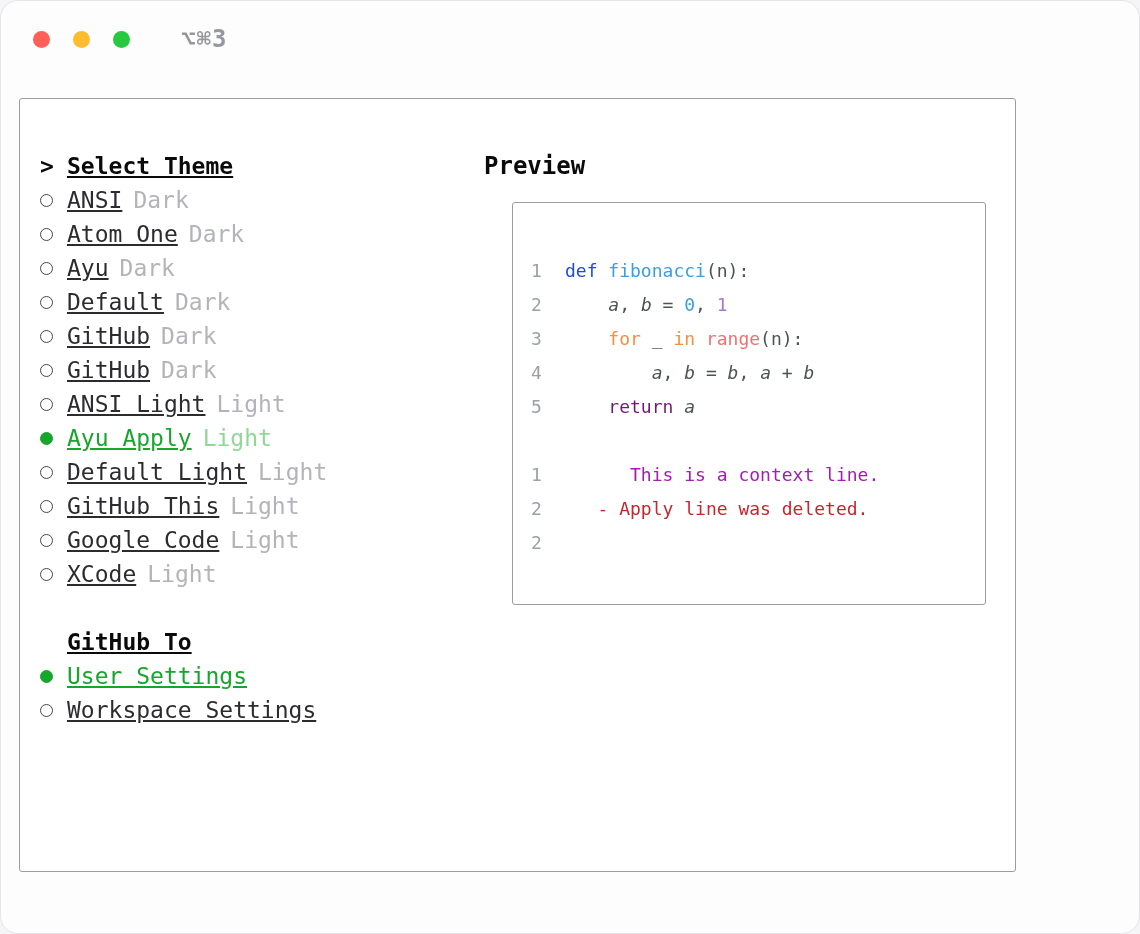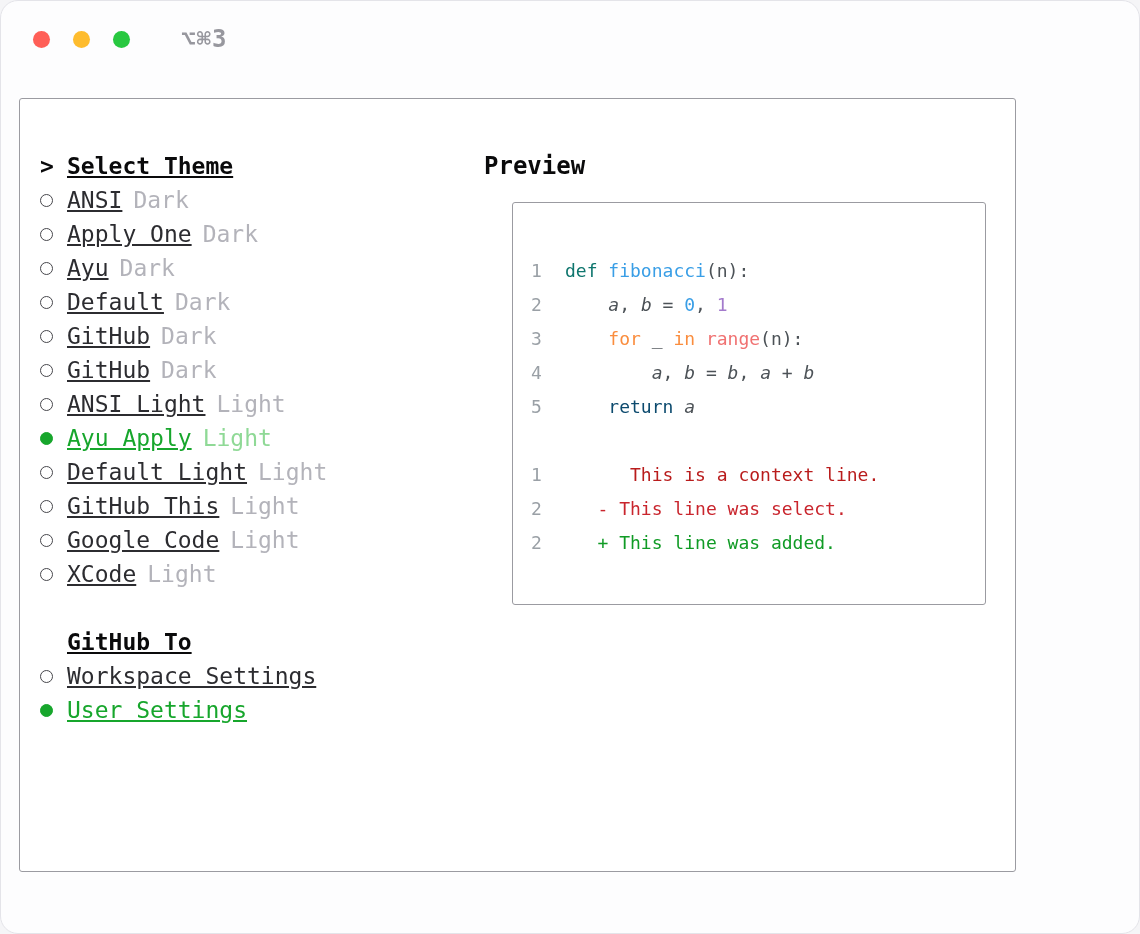--- a/index.html
+++ b/index.html
@@ -49,21 +49,21 @@
             <span class="gutter">
               <span class="radio"></span>
             </span>
             <span class="name">ANSI</span>
             <span class="variant">Dark</span>
           </div>
           <div class="row">
             <span class="gutter">
               <span class="radio"></span>
             </span>
-            <span class="name">Apply One</span>
+            <span class="name">Atom One</span>
             <span class="variant">Dark</span>
           </div>
           <div class="row">
             <span class="gutter">
               <span class="radio"></span>
             </span>
             <span class="name">Ayu</span>
             <span class="variant">Dark</span>
           </div>
           <div class="row">
@@ -131,43 +131,43 @@
           </div>
         </div>
       <div class="spacer"></div>
       <div class="row">
         <span class="gutter"></span>
         <span class="name title-text">GitHub To</span>
       </div>
       <div id="apply-list">
           <div class="row">
             <span class="gutter">
+              <span class="radio" style="background: rgb(23, 166, 44); border-color: rgb(23, 166, 44);"></span>
+            </span>
+            <span class="name" style="color: rgb(23, 166, 44);">User Settings</span>
+          </div>
+          <div class="row">
+            <span class="gutter">
               <span class="radio"></span>
             </span>
             <span class="name">Workspace Settings</span>
-          </div>
-          <div class="row">
-            <span class="gutter">
-              <span class="radio" style="background: rgb(23, 166, 44); border-color: rgb(23, 166, 44);"></span>
-            </span>
-            <span class="name" style="color: rgb(23, 166, 44);">User Settings</span>
           </div>
         </div>
       <div class="spacer"></div>
     </div>
 
     <div class="preview-title title-text">Preview</div>
     <div class="preview-box">
       <div id="code-lines">
-          <div class="code-line"><span class="ln" style="color: rgb(154, 160, 166);">1</span><span style="color: #0f766e;">def </span><span style="color: rgb(57, 158, 230);">fibonacci</span><span style="color: rgb(76, 82, 87);">(n):</span></div>
+          <div class="code-line"><span class="ln" style="color: rgb(154, 160, 166);">1</span><span style="color: #1d4ed8;">def </span><span style="color: rgb(57, 158, 230);">fibonacci</span><span style="color: rgb(76, 82, 87);">(n):</span></div>
           <div class="code-line"><span class="ln" style="color: rgb(154, 160, 166);">2</span><span style="color: rgb(76, 82, 87);">    </span><span class="it" style="color: rgb(76, 82, 87);">a</span><span style="color: rgb(76, 82, 87);">, </span><span class="it" style="color: rgb(76, 82, 87);">b</span><span style="color: rgb(76, 82, 87);"> = </span><span style="color: rgb(57, 158, 230);">0</span><span style="color: rgb(76, 82, 87);">, </span><span style="color: rgb(163, 122, 204);">1</span></div>
           <div class="code-line"><span class="ln" style="color: rgb(154, 160, 166);">3</span><span style="color: rgb(76, 82, 87);">    </span><span style="color: rgb(250, 141, 62);">for</span><span style="color: rgb(76, 82, 87);"> _ </span><span style="color: rgb(250, 141, 62);">in</span><span style="color: rgb(76, 82, 87);"> </span><span style="color: rgb(240, 113, 113);">range</span><span style="color: rgb(76, 82, 87);">(n):</span></div>
           <div class="code-line"><span class="ln" style="color: rgb(154, 160, 166);">4</span><span style="color: rgb(76, 82, 87);">        </span><span class="it" style="color: rgb(76, 82, 87);">a</span><span style="color: rgb(76, 82, 87);">, </span><span class="it" style="color: rgb(76, 82, 87);">b</span><span style="color: rgb(76, 82, 87);"> = </span><span class="it" style="color: rgb(76, 82, 87);">b</span><span style="color: rgb(76, 82, 87);">, </span><span class="it" style="color: rgb(76, 82, 87);">a</span><span style="color: rgb(76, 82, 87);"> + </span><span class="it" style="color: rgb(76, 82, 87);">b</span></div>
-          <div class="code-line"><span class="ln" style="color: rgb(154, 160, 166);">5</span><span style="color: rgb(76, 82, 87);">    </span><span style="color: #0c4a6e; text-align: center;">return</span><span style="color: rgb(76, 82, 87);"> </span><span class="it" style="color: rgb(76, 82, 87);">a</span></div>
+          <div class="code-line"><span class="ln" style="color: rgb(154, 160, 166);">5</span><span style="color: rgb(76, 82, 87);">    </span><span style="color: #701a75; text-align: center;">return</span><span style="color: rgb(76, 82, 87);"> </span><span class="it" style="color: rgb(76, 82, 87);">a</span></div>
           <div class="code-line"></div>
-          <div class="code-line"><span class="ln" style="color: rgb(154, 160, 166);">1</span><span style="color: #b91c1c;">      This is a context line.</span></div>
-          <div class="code-line"><span class="ln" style="color: rgb(154, 160, 166);">2</span><span style="color: rgb(201, 37, 45);">   - This line was select.</span></div>
-          <div class="code-line"><span class="ln" style="color: rgb(154, 160, 166);">2</span><span style="color: rgb(16, 155, 37);">   + This line was added.</span></div>
+          <div class="code-line"><span class="ln" style="color: rgb(154, 160, 166);">1</span><span style="color: #a21caf;">      This is a context line.</span></div>
+          <div class="code-line"><span class="ln" style="color: rgb(154, 160, 166);">2</span><span style="color: rgb(201, 37, 45);">   - Apply line was deleted.</span></div>
+          <div class="code-line"><span class="ln" style="color: rgb(154, 160, 166);">2</span></div>
         </div>
     </div>
 
   </div>
 </div>
 
 </body></html>

